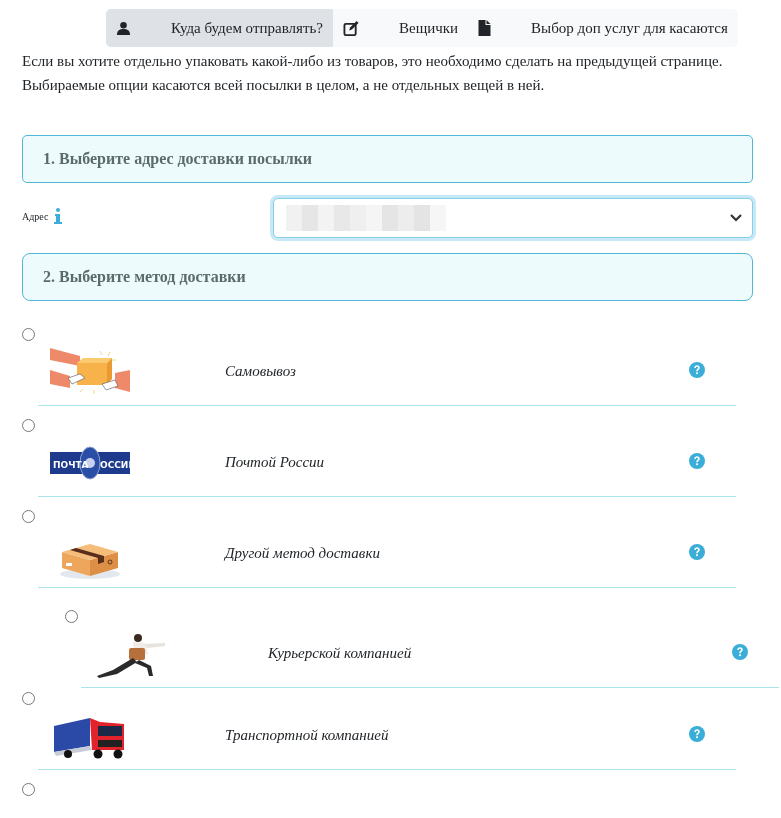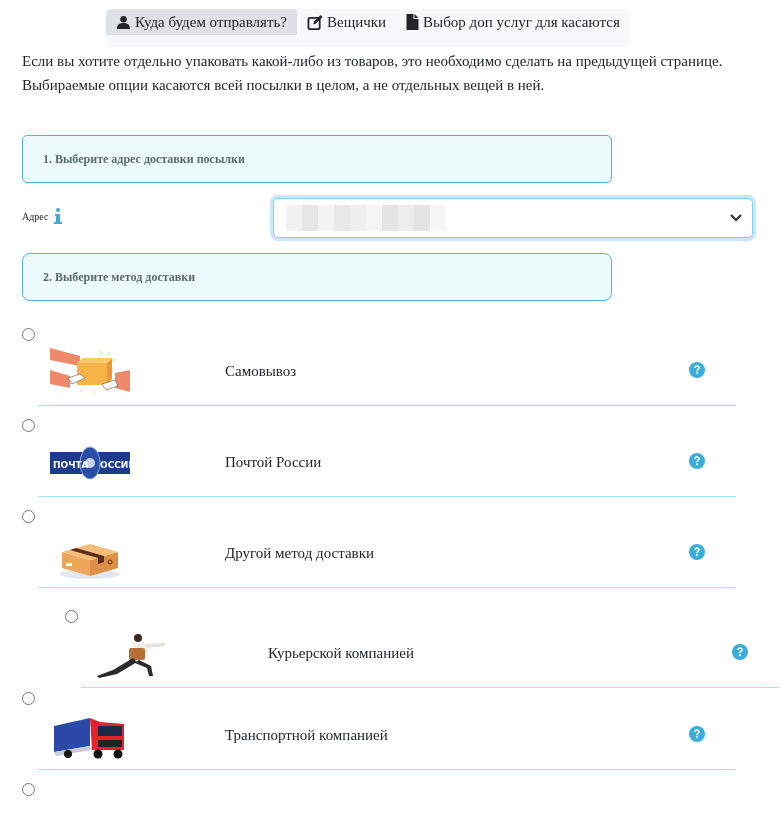--- a/index.html
+++ b/index.html
@@ -7,35 +7,35 @@
   body {
     width: 781px; height: 818px; overflow: hidden;
     font-family: "Liberation Serif", "DejaVu Serif", serif;
     color: #212529; font-size: 15px;
   }
   .tabs {
     position: absolute; left: 106px; top: 9px; height: 38px;
     display: flex; background: #f8f9fa; border-radius: 5px; overflow: hidden;
   }
   .tab {
-    display: flex; align-items: center; padding: 0 10px; height: 26px;
-    font-size: 15px; color: #212529; cursor: pointer; white-space: nowrap;
+    display: flex; align-items: center; padding: 0 10px; height: 38px;
+    font-size: 15px; color: #212529; cursor: pointer; white-space: nowrap; gap: 36px;
   }
   .tab.active { background: #dee2e6; }
   .tab svg { margin-right: 4px; }
   .intro {
     position: absolute; left: 22px; top: 49px; width: 740px;
     font-size: 15px; line-height: 24px;
   }
   .intro p { margin: 0; }
   .panel {
-    position: absolute; left: 22px; width: 590px; height: 48px;
+    position: absolute; left: 22px; width: 731px; height: 48px;
     background: #eefbfc; border: 1px solid #4fb8d6; border-radius: 5px;
     display: flex; align-items: center; padding-left: 20px;
-    font-weight: bold; font-size: 12px; color: #5a6b6e;
+    font-weight: bold; font-size: 16px; color: #5a6b6e;
   }
   .addr-label {
     position: absolute; left: 22px; top: 208px; font-size: 10px;
     display: flex; align-items: center;
   }
   .info-icon { margin-left: 6px; display: inline-flex; }
   .addr-select {
     position: absolute; left: 273px; top: 198px; width: 480px; height: 40px;
     border: 1px solid #86cfe6; border-radius: 5px; background: #fff;
     box-shadow: 0 0 0 3px rgba(130, 205, 235, 0.45);
@@ -50,21 +50,21 @@
     position: absolute; left: 0; width: 781px; height: 91px;
   }
   .method .radio {
     position: absolute; left: 22px; top: 0; width: 13px; height: 13px;
     border: 1px solid #777; border-radius: 50%; background: #fff; cursor: pointer;
   }
   .method .img {
     position: absolute; left: 50px; top: 20px; width: 80px; height: 50px;
   }
   .method .label {
-    position: absolute; left: 225px; top: 35px; font-size: 15px;
+    position: absolute; left: 225px; top: 35px; font-size: 15px; font-style: italic;
   }
   .method .help {
     position: absolute; left: 689px; top: 34px; cursor: pointer;
   }
   .method .line {
     position: absolute; left: 38px; top: 77px; width: 698px; height: 1px;
     background: #a8e4ea;
   }
 </style>
 </head>

